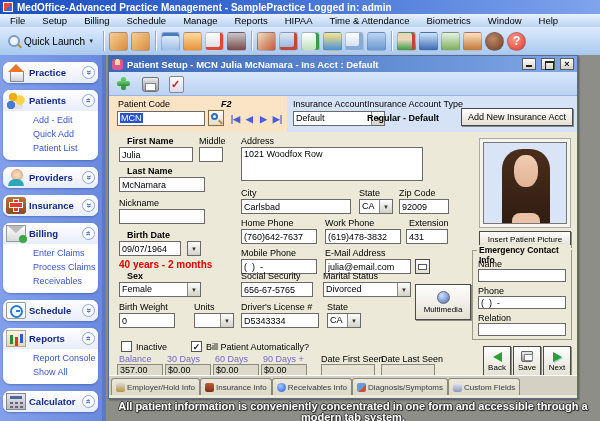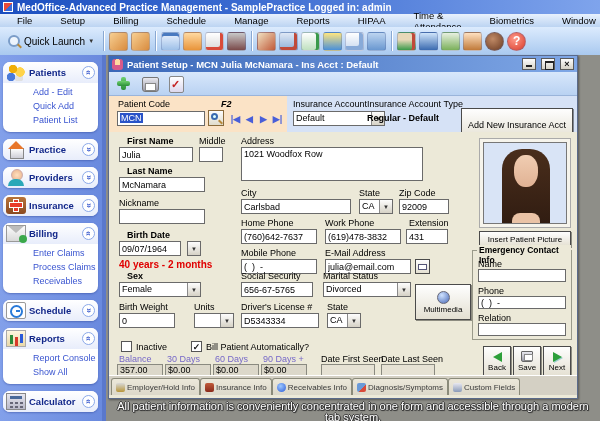--- a/index.html
+++ b/index.html
@@ -7,21 +7,21 @@
   body { font-family:"Liberation Sans", sans-serif; font-size:9px; color:#000; background:#8e8e88; }
   .stage { position:relative; width:600px; height:421px; overflow:hidden; }
 
   
   .titlebar { position:absolute; left:0; top:0; width:600px; height:14px;
     background:linear-gradient(to right,#1c4fc0,#3a6ad0 40%,#7fa4ec);
     display:flex; align-items:center; gap:4px; padding:0 3px; }
   .app-ico { width:10px; height:10px; background:linear-gradient(135deg,#e84a3a 50%,#3a6ad8 50%); border:1px solid #fff; flex:none; }
   .titlebar .t { color:#fff; font-size:10px; font-weight:bold; white-space:nowrap; }
   .menubar { position:absolute; left:0; top:14px; width:600px; height:13px;
-    background:linear-gradient(#e8f1fd,#bcd4f2); display:flex; align-items:center; gap:18px; padding:0 12px; }
+    background:linear-gradient(#e8f1fd,#bcd4f2); display:flex; align-items:center; gap:7px; padding:0 5px; }
   .menubar span { font-size:9.5px; padding:0 5px; cursor:default; }
   .toolbar { position:absolute; left:0; top:27px; width:600px; height:28px;
     background:linear-gradient(#dcebfd,#a9c9ef); display:flex; align-items:center; padding:0 4px; gap:3px; }
   .ql { display:flex; align-items:center; gap:3px; padding:2px 4px; }
   .ql .txt { font-size:10px; }
   .mag { width:13px; height:13px; position:relative; flex:none; }
   .mag::before { content:""; position:absolute; left:0; top:0; width:8px; height:8px; border:2px solid #7a9cc8; border-radius:50%; background:rgba(255,255,255,.7); }
   .mag::after { content:""; position:absolute; left:9px; top:10px; width:5px; height:2px; background:#b8893a; transform:rotate(45deg); }
   .tsep { width:1px; height:20px; background:#89a8d2; box-shadow:1px 0 0 #fff; margin:0 2px; flex:none; }
   .ti { width:19px; height:19px; border-radius:3px; flex:none; border:1px solid rgba(90,110,160,.35); }
@@ -78,21 +78,21 @@
   .si-reports { background:linear-gradient(#fdf6e0,#e8d8a8); border:1px solid #aaa; }
   .si-reports::before { content:""; position:absolute; left:3px; bottom:2px; width:3px; height:9px; background:#2a8a3a; box-shadow:5px 2px 0 #d83a2a, 10px -1px 0 #2a5ad8; }
   .si-calculator { background:linear-gradient(#e8e8f0,#b8b8c8); border:1px solid #888; }
   .si-calculator::before { content:""; position:absolute; left:3px; top:2px; right:3px; height:3px; background:#4a6a9a; }
   .si-calculator::after { content:""; position:absolute; left:3px; top:8px; width:3px; height:2px; background:#667;
     box-shadow:5px 0 0 #667,10px 0 0 #667,0 4px 0 #667,5px 4px 0 #667,10px 4px 0 #667; }
 
   
   .mdi { position:absolute; left:106px; top:55px; width:494px; height:366px; background:#8e8e88; }
   .caption { position:absolute; left:0; top:346px; width:494px; text-align:center;
-    font-size:11px; font-weight:normal; color:#fff; line-height:10.5px;
+    font-size:11px; font-weight:bold; color:#fff; line-height:10.5px;
     text-shadow:-1px 0 #3a3a3a,0 -1px #3a3a3a,1px 0 #3a3a3a,0 1px #3a3a3a,1px 1px 1px #222; }
   .caption .inner { display:inline-block; max-width:478px; }
 
   
   .win { position:absolute; left:2px; top:0; width:470px; height:344px; background:#ece9d8;
     border:1px solid #5a6a8a; box-shadow:1px 1px 2px rgba(0,0,0,.4); }
   .wtitle { position:absolute; left:0; top:0; right:0; height:16px;
     background:linear-gradient(to right,#3a67b8,#7fa7e6); display:flex; align-items:center; gap:4px; padding:0 3px; }
   .wico { width:11px; height:11px; border-radius:3px; background:radial-gradient(circle at 50% 30%,#ffd9a0 0 3px,#d85a8a 3px); flex:none; }
   .wtitle .t { color:#fff; font-size:9.5px; font-weight:bold; flex:1; white-space:nowrap; overflow:hidden; }
@@ -213,35 +213,35 @@
     <div class="ti t14"></div>
     <div class="ti t15"></div>
     <div class="ti t16"></div>
     <div class="ti t17"></div>
     <div class="ti t18">?</div>
   </div>
 
   <div class="sidebar">
     <div class="panel">
       <div class="phead">
+        <div class="si si-practice"></div>
+        <span class="lab">Practice</span>
+        <div class="chev down"></div>
+      </div>
+    </div>
+    <div class="panel">
+      <div class="phead">
         <div class="si si-patients"></div>
         <span class="lab">Patients</span>
         <div class="chev up"></div>
       </div>
       <div class="pitems">
         <div>Add - Edit</div>
         <div>Quick Add</div>
         <div>Patient List</div>
-      </div>
-    </div>
-    <div class="panel">
-      <div class="phead">
-        <div class="si si-practice"></div>
-        <span class="lab">Practice</span>
-        <div class="chev down"></div>
       </div>
     </div>
     <div class="panel">
       <div class="phead">
         <div class="si si-providers"></div>
         <span class="lab">Providers</span>
         <div class="chev down"></div>
       </div>
     </div>
     <div class="panel">
@@ -321,21 +321,21 @@
         <span class="nav" style="left:148px;top:18px">▶</span>
         <span class="nav" style="left:162px;top:18px">▶|</span>
 
         <span class="lbl" style="left:184px;top:3px">Insurance Account</span>
         <div class="combo" style="left:184px;top:15px;width:92px">
           <span class="cbx-t">Default</span>
             <span class="cbx-a">▼</span>
         </div>
         <span class="lbl" style="left:258px;top:3px">Insurance Account Type</span>
         <span class="lbl" style="left:258px;top:17px;font-weight:bold">Regular - Default</span>
-        <div class="btn" style="left:352px;top:12px;width:112px;height:33px">Add New Insurance Acct</div>
+        <div class="btn" style="left:352px;top:12px;width:112px;height:18px">Add New Insurance Acct</div>
       </div>
 
       <div class="wbody">
 
         <span class="lbl b" style="left:10px;top:4px">First Name</span>
         <input class="inpd" style="left: 10px; top: 15px; width: 74px;" readonly="" value="Julia">
         <span class="lbl" style="left:90px;top:4px">Middle</span>
         <input class="inpd" style="left: 90px; top: 15px; width: 24px;" readonly="" value="">
         <span class="lbl b" style="left:10px;top:34px">Last Name</span>
         <input class="inpd" style="left: 10px; top: 45px; width: 86px;" readonly="" value="McNamara">

